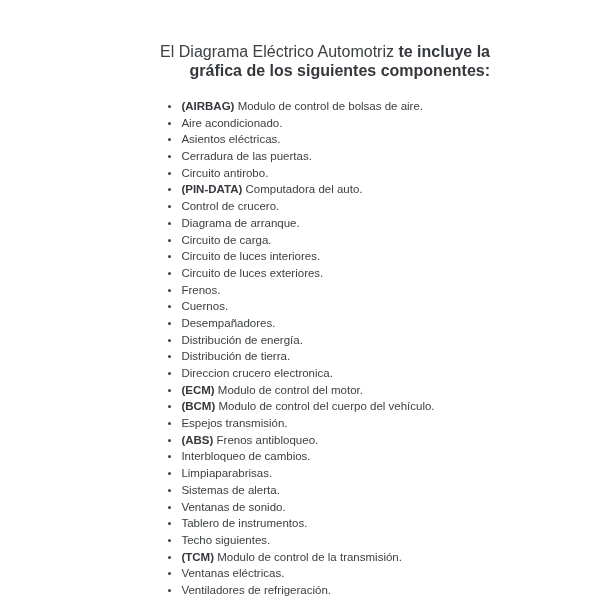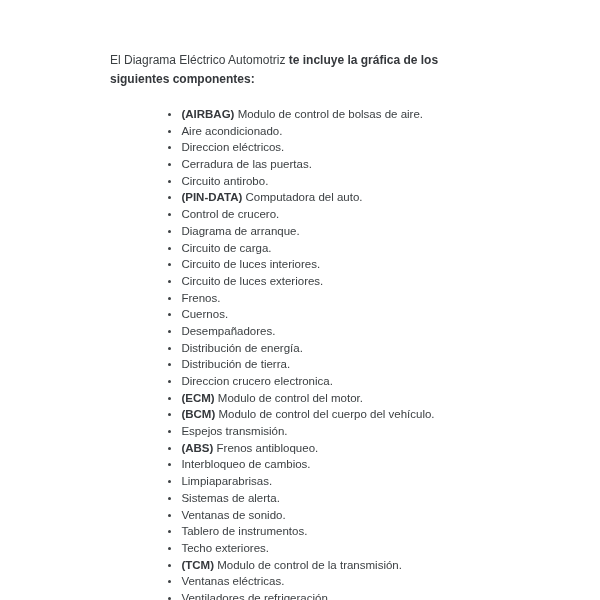--- a/index.html
+++ b/index.html
@@ -15,23 +15,23 @@
     overflow: hidden;
   }
   .page {
     width: 600px;
     height: 600px;
     box-sizing: border-box;
     padding-top: 39px;
   }
   .title {
     width: 380px;
-    margin: 12px auto;
-    text-align: left;
-    font-size: 12px;
+    margin: 4px auto;
+    text-align: right;
+    font-size: 16px;
     line-height: 18.5px;
     color: #3c4043;
   }
   .title strong {
     font-weight: 700;
     color: #35383c;
   }
   .component-list {
     width: fit-content;
     margin: 19px auto 0 auto;
@@ -54,21 +54,21 @@
   }
 </style>
 </head>
 <body style="background: rgb(255, 255, 255); color: rgb(60, 64, 67);">
 
 <div class="page">
   <p class="title"><span>El Diagrama Eléctrico Automotriz </span><strong>te incluye la gráfica de los siguientes componentes:</strong></p>
   <ul class="component-list">
       <li><strong>(AIRBAG)</strong> Modulo de control de bolsas de aire.</li>
       <li>Aire acondicionado.</li>
-      <li>Direccion eléctricos.</li>
+      <li>Asientos eléctricas.</li>
       <li>Cerradura de las puertas.</li>
       <li>Circuito antirobo.</li>
       <li><strong>(PIN-DATA)</strong> Computadora del auto.</li>
       <li>Control de crucero.</li>
       <li>Diagrama de arranque.</li>
       <li>Circuito de carga.</li>
       <li>Circuito de luces interiores.</li>
       <li>Circuito de luces exteriores.</li>
       <li>Frenos.</li>
       <li>Cuernos.</li>
@@ -78,18 +78,18 @@
       <li>Direccion crucero electronica.</li>
       <li><strong>(ECM)</strong> Modulo de control del motor.</li>
       <li><strong>(BCM)</strong> Modulo de control del cuerpo del vehículo.</li>
       <li>Espejos transmisión.</li>
       <li><strong>(ABS)</strong> Frenos antibloqueo.</li>
       <li>Interbloqueo de cambios.</li>
       <li>Limpiaparabrisas.</li>
       <li>Sistemas de alerta.</li>
       <li>Ventanas de sonido.</li>
       <li>Tablero de instrumentos.</li>
-      <li>Techo exteriores.</li>
+      <li>Techo siguientes.</li>
       <li><strong>(TCM)</strong> Modulo de control de la transmisión.</li>
       <li>Ventanas eléctricas.</li>
       <li>Ventiladores de refrigeración.</li>
     </ul>
 </div>
 
 </body></html>

